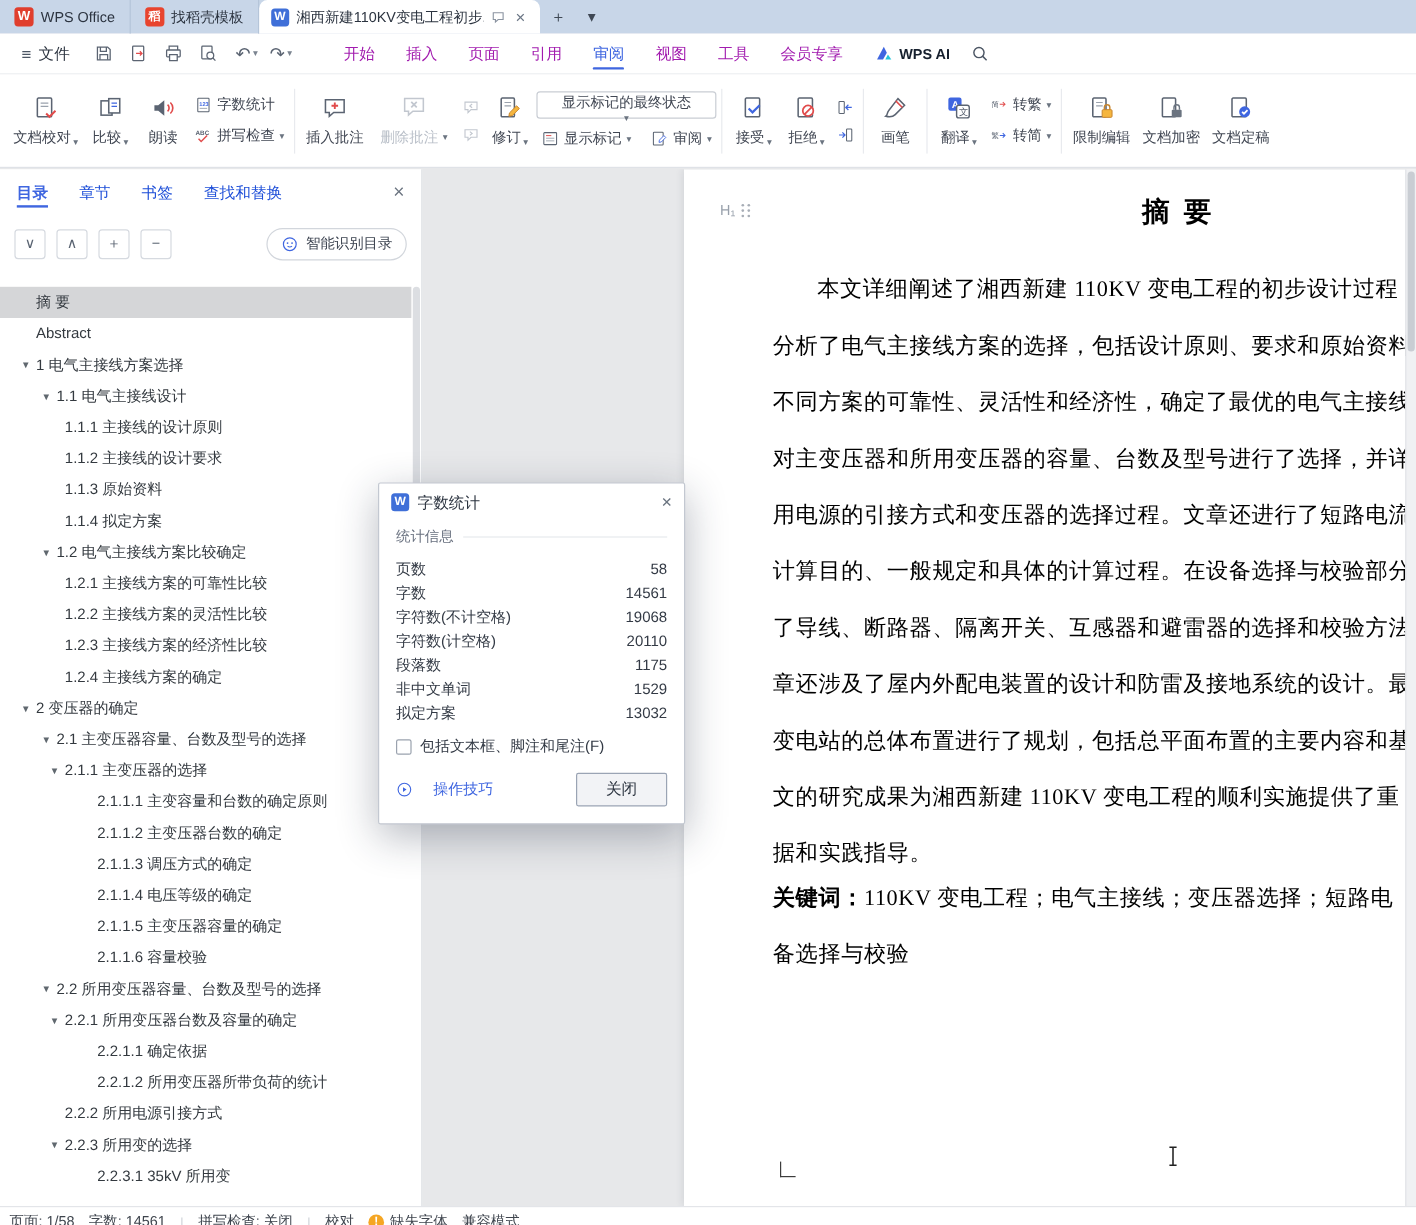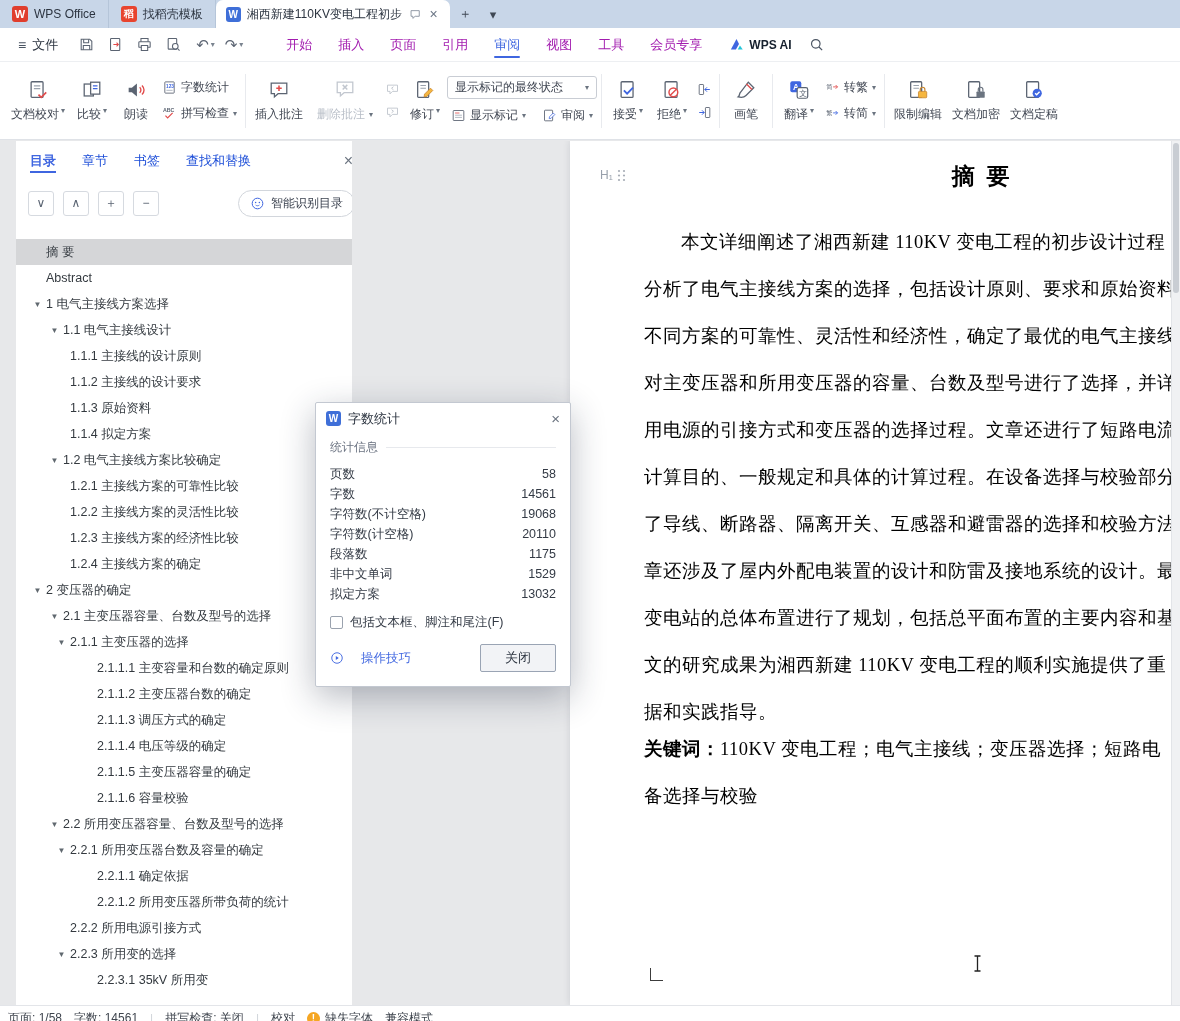--- a/index.html
+++ b/index.html
@@ -33,33 +33,33 @@
 .menu-item.active{color:#3f66e0;}
 .menu-item.active::after{content:"";position:absolute;left:13px;right:13px;bottom:3px;height:2px;background:#3f66e0;border-radius:1px;}
 .wpsai{display:flex;align-items:center;gap:5px;margin-left:14px;font-weight:700;font-size:12px;color:#16202e;}
 .searchbtn{margin-left:16px;display:flex;align-items:center;}
 
 
 .ribbon{height:78px;background:#fff;border-bottom:1px solid #dfe2e7;display:flex;align-items:center;padding:0 6px;overflow:hidden;}
 .rsep{width:1px;height:54px;background:#e8eaee;margin:0 4px;flex:none;}
 .rb{display:flex;flex-direction:column;align-items:center;justify-content:center;border-radius:4px;color:#414753;flex:none;}
 .rb.big{min-width:44px;height:66px;gap:5px;padding:2px 5px;}
-.lbl{display:flex;align-items:flex-start;gap:2px;font-size:12px;white-space:nowrap;}
+.lbl{display:flex;align-items:flex-end;gap:2px;font-size:12px;white-space:nowrap;}
 .dd{font-size:8px;color:#6b7480;}
 .ic{width:22px;height:22px;display:block;}
 .ics{width:15px;height:15px;display:block;flex:none;}
 .stack{display:flex;flex-direction:column;justify-content:center;gap:7px;height:66px;flex:none;}
 .rbtn-s{display:flex;align-items:center;gap:4px;font-size:12px;white-space:nowrap;padding:1px 4px;border-radius:3px;color:#414753;}
 .rbtn-s.dis{color:#b9bfc8;}
 .row-s{display:flex;align-items:center;gap:8px;}
-.combo{display:flex;align-items:center;justify-content:space-between;width:150px;height:23px;border:1px solid #c9cdd4;border-radius:3px;background:#fff;padding:0 7px;font-size:12px;color:#414753;}
+.combo{display:flex;align-items:center;justify-content:space-between;width:150px;height:23px;border:1px solid #c9cdd4;border-radius:3px;background:#fff;padding:0 7px;font-size:12px;color:#414753;flex-direction:column;}
 .navstack{display:flex;flex-direction:column;justify-content:center;gap:8px;height:66px;flex:none;padding:0 3px;}
 
 
-.sidebar{position:absolute;left:16px;top:141px;width:352px;height:864px;background:#fff;border-right:1px solid #dfe1e5;}
+.sidebar{position:absolute;left:0;top:141px;width:352px;height:864px;background:#fff;border-right:1px solid #dfe1e5;}
 .side-tabs{height:40px;display:flex;align-items:center;padding:0 14px;gap:26px;font-size:13px;}
 .side-tab{height:100%;display:flex;align-items:center;position:relative;color:#1d4ed8;}
 .side-tab.active{color:#3f66e0;font-weight:600;}
 .side-tab.active::after{content:"";position:absolute;left:0;right:0;bottom:8px;height:2px;background:#3f66e0;}
 .side-close{margin-left:auto;font-size:16px;color:#6b7480;}
 .side-tools{height:44px;display:flex;align-items:center;padding:0 12px;gap:9px;}
 .tool-btn{width:26px;height:25px;border:1px solid #d6dae0;border-radius:3px;background:#fff;display:flex;align-items:center;justify-content:center;font-size:12px;color:#5a6472;}
 .smart-btn{margin-left:auto;height:27px;border:1px solid #d2d6dc;border-radius:14px;display:flex;align-items:center;gap:6px;padding:0 11px;font-size:12px;color:#3c4350;background:#fff;}
 .toc{position:absolute;top:88px;bottom:0;left:0;right:8px;overflow:hidden;font-size:12.5px;padding-top:10px;}
 .toc-item{display:flex;align-items:center;height:26px;padding-right:6px;}

